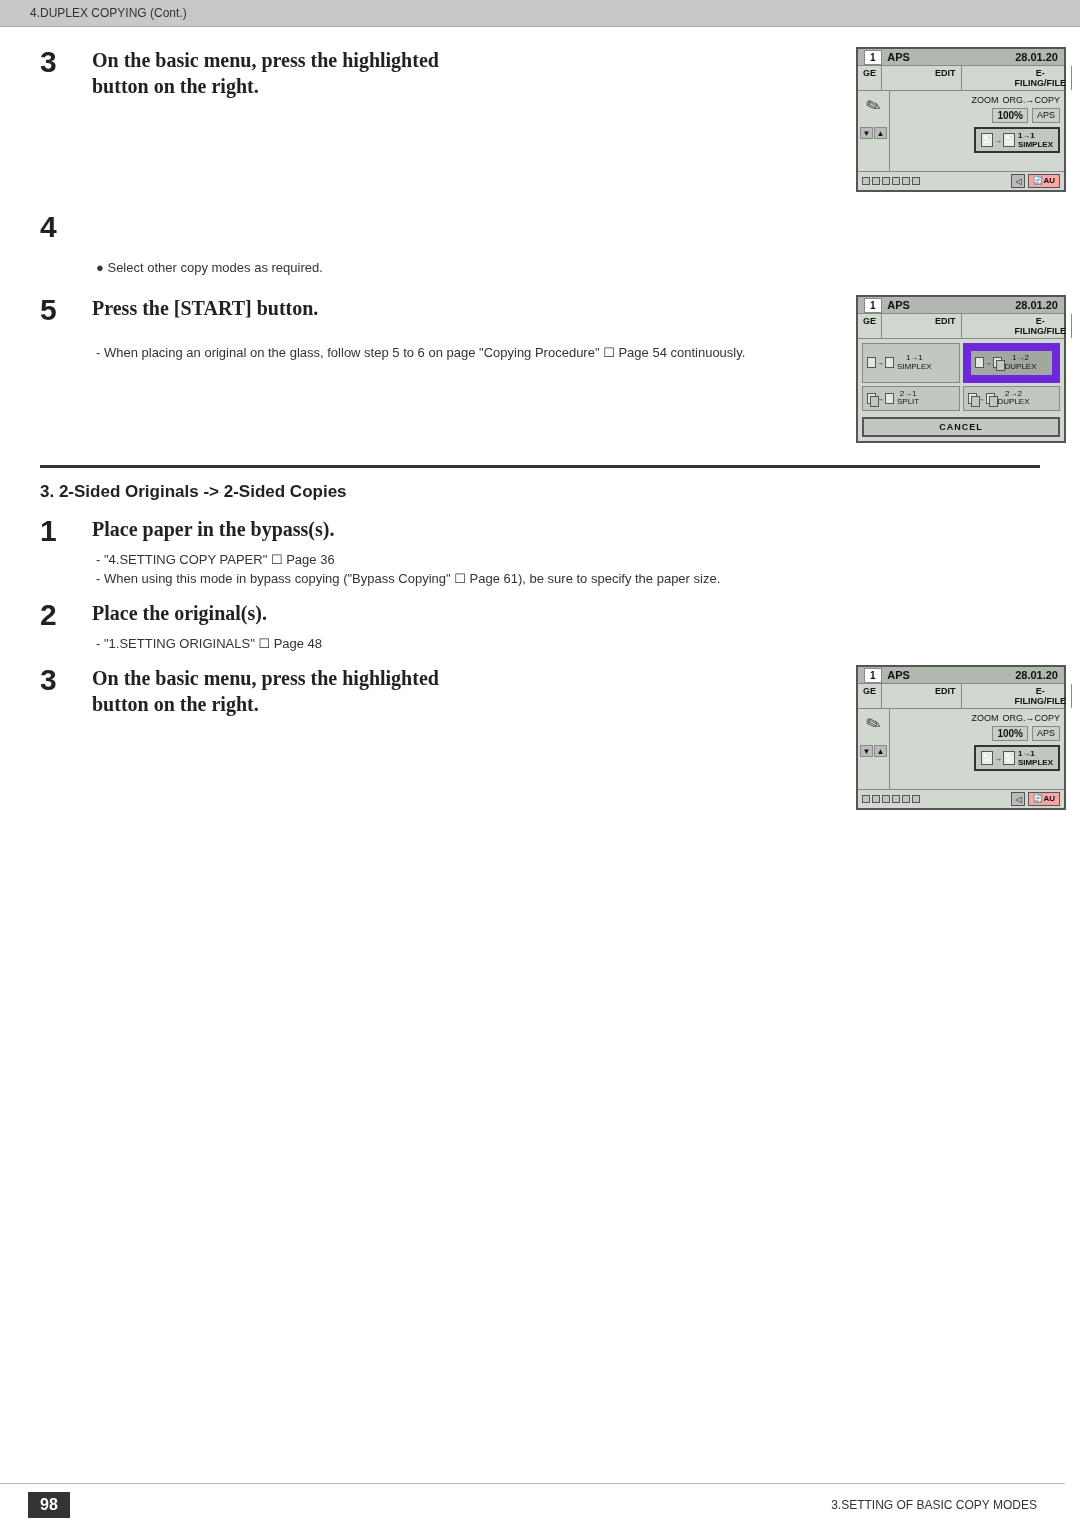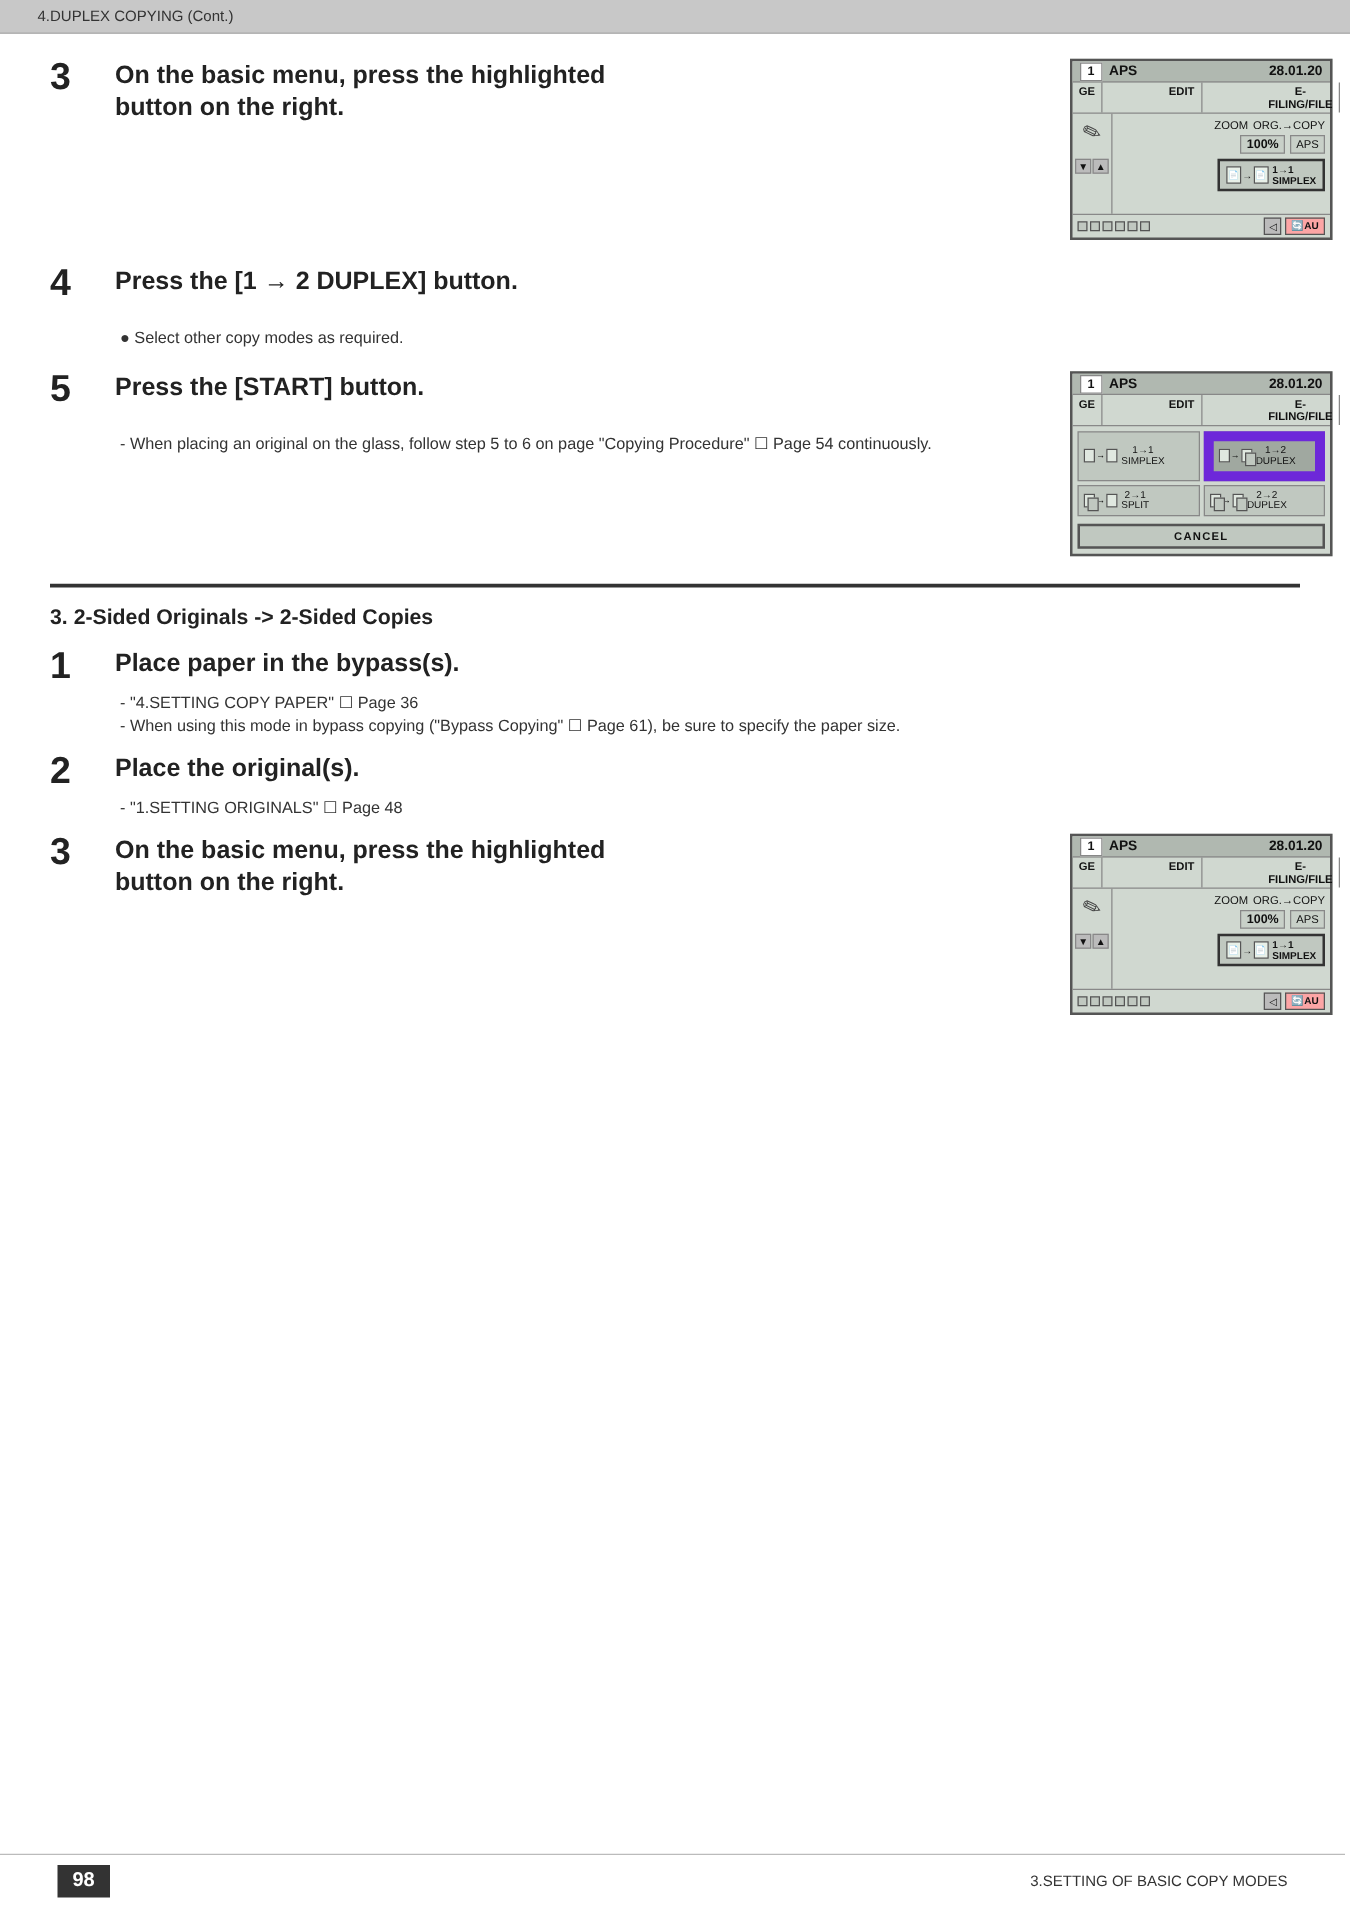--- a/index.html
+++ b/index.html
@@ -25,20 +25,21 @@
     
     .main-content {
       padding: 20px 40px 30px 40px;
     }
 
     .step-title {
       font-size: 20px;
       font-weight: bold;
       line-height: 1.3;
       margin-bottom: 6px;
+      font-family: Liberation Serif, serif;
     }
 
     .step-sub {
       font-size: 13px;
       color: #333;
       margin-bottom: 4px;
       padding-left: 4px;
     }
 
     .step-sub.bullet::before {
@@ -302,25 +303,25 @@
       font-weight: bold;
       margin-bottom: 14px;
       margin-top: 4px;
     }
 
     
     .page-footer {
       position: absolute;
       bottom: 0;
       left: 0;
-      right: 4px;
+      right: 15px;
       display: flex;
       justify-content: space-between;
       align-items: center;
-      padding: 8px 46px;
+      padding: 8px 28px;
       border-top: 1px solid #bbb;
     }
 
     .page-num {
       background: #333;
       color: #fff;
       padding: 4px 12px;
       font-size: 16px;
       font-weight: bold;
     }
@@ -429,21 +430,20 @@
           </div>
         </div>
       </div>
     </div>
   </div>
 
   <div class="step-with-screen">
     <div class="step-left" style="flex-direction:column;">
       <div style="display:flex; gap:14px; align-items:flex-start;">
         <div class="big-step-num">4</div>
-        <div class="step-title">Press the [1 → 2 DUPLEX] button.</div>
       </div>
       <div style="margin-left: 52px; margin-top:4px;">
         <div class="step-sub bullet">Select other copy modes as required.</div>
       </div>
     </div>
   </div>
 
   <div class="step-with-screen" style="margin-bottom:20px;">
     <div class="step-left" style="flex-direction:column;">
       <div style="display:flex; gap:14px; align-items:flex-start;">

